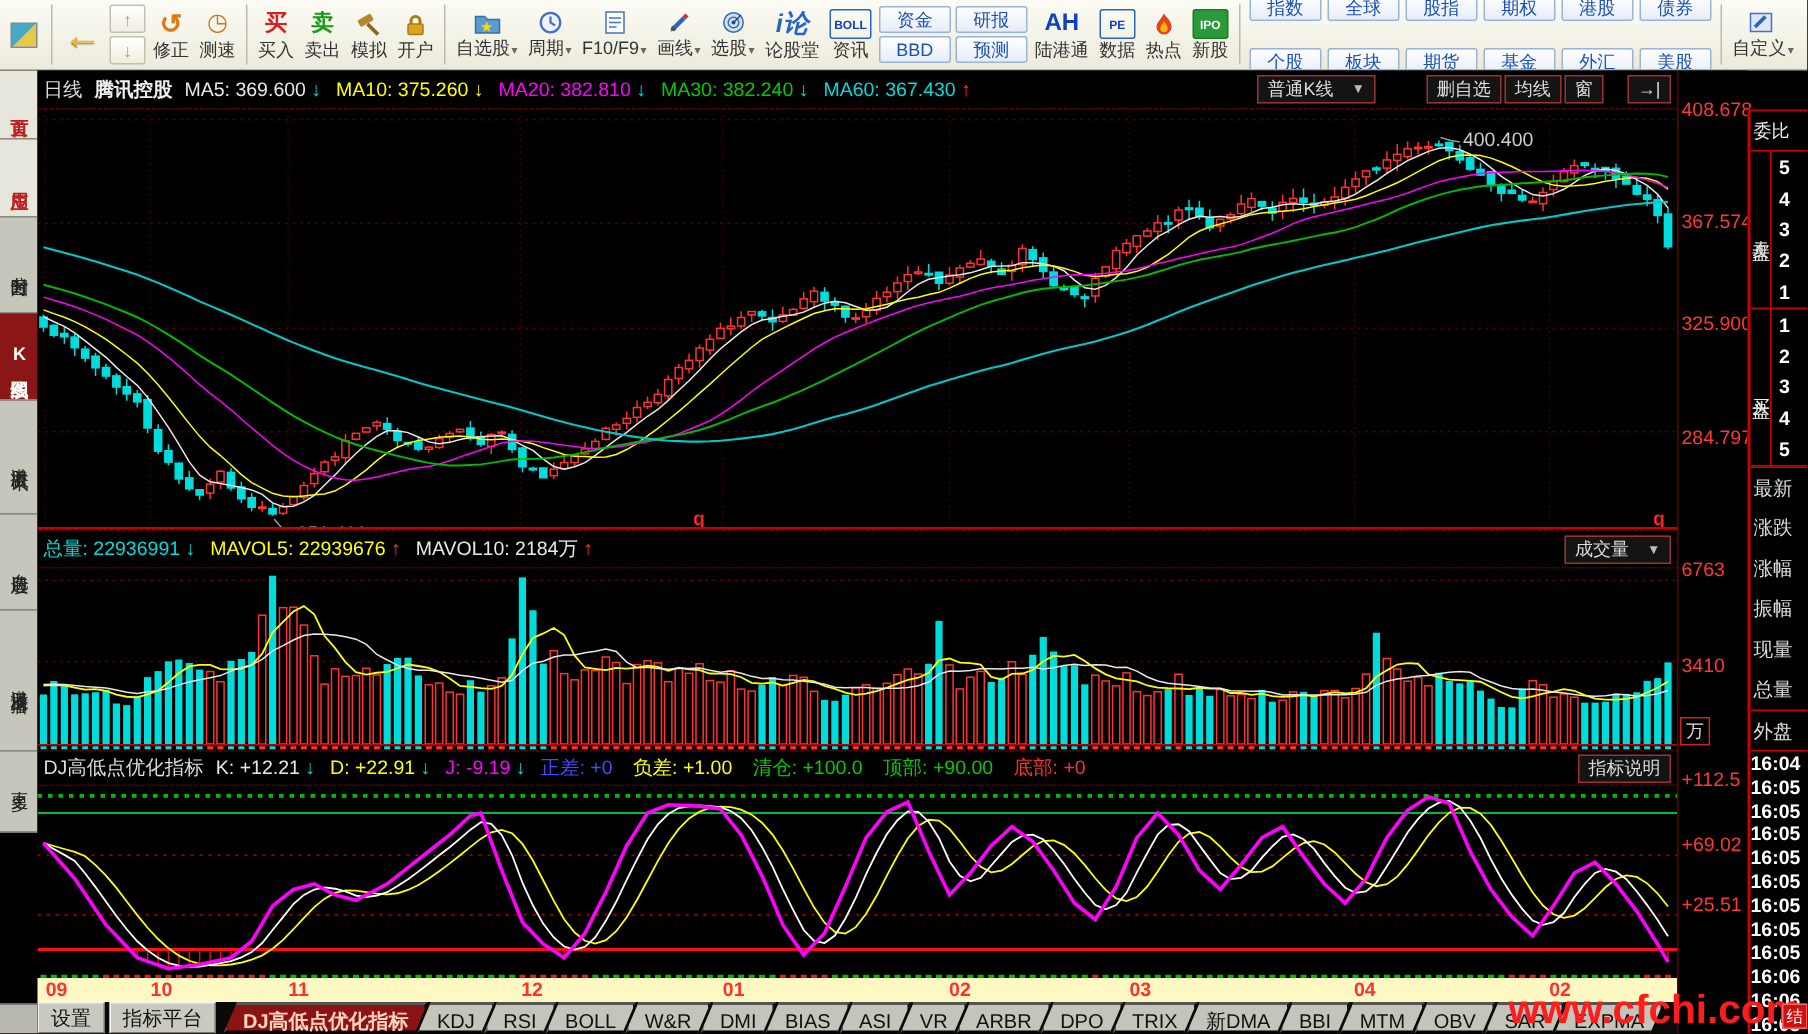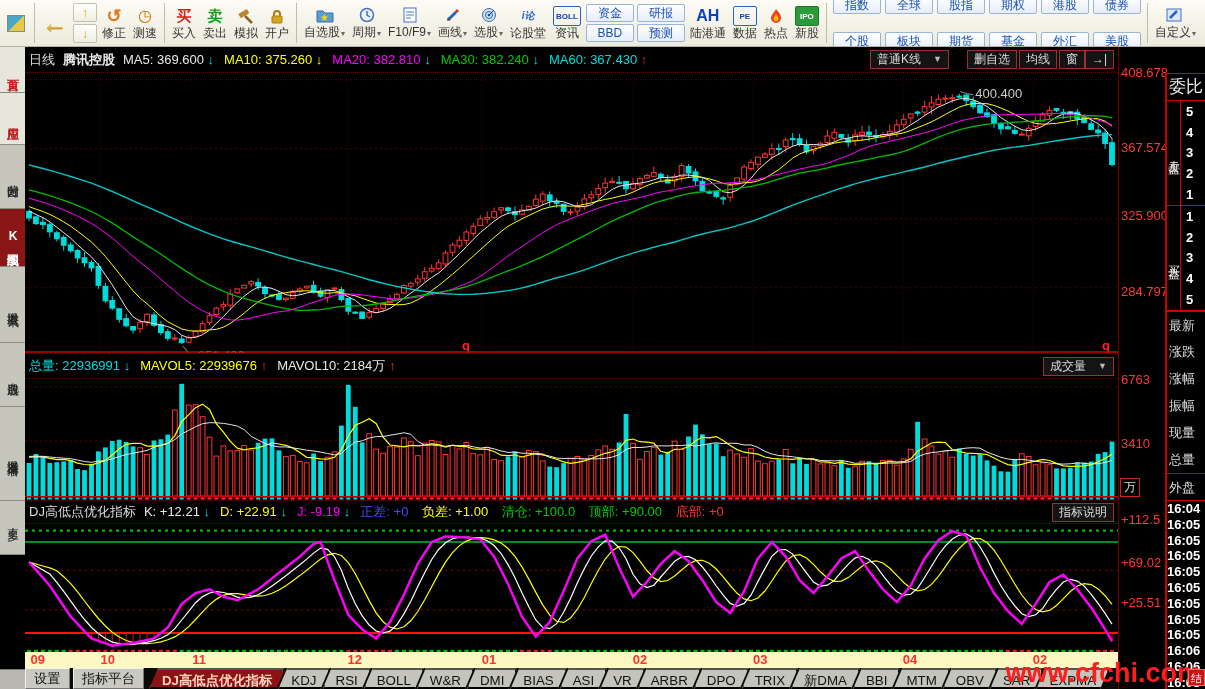--- a/index.html
+++ b/index.html
@@ -15,21 +15,21 @@
 .tbtn{display:flex;flex-direction:column;align-items:center;justify-content:center;
   height:44px;padding:0 3px;font-size:12px;color:#333;background:none;border:0;cursor:pointer;white-space:nowrap}
 .tico{height:20px;min-width:18px;display:flex;align-items:center;justify-content:center;font-size:16px;line-height:20px}
 .tlabel{font-size:12px;line-height:14px;color:#333}
 .ddm{font-size:8px;color:#666;margin-left:1px}
 .g-back{color:#eab73c;font-size:26px;font-weight:bold;text-shadow:0 1px 1px #a87b10}
 .g-orange{color:#e07818;font-size:18px;font-weight:bold}
 .g-clockface{color:#c87818;font-size:16px}
 .g-red{color:#d82020;font-weight:bold;font-size:15px}
 .g-green{color:#1a9a1a;font-weight:bold;font-size:15px}
-.g-blue{color:#2a62c8;font-weight:bold;font-size:10px;font-style:italic}
+.g-blue{color:#2a62c8;font-weight:bold;font-size:17px;font-style:italic}
 .g-ah{color:#1040c0;font-weight:bold;font-size:16px;font-style:normal}
 .boxed{border:1px solid #2a62c8;color:#1040c0;font-size:8px;font-weight:bold;
   padding:1px 2px;border-radius:2px;line-height:9px;min-width:24px;text-align:center}
 .g-ipobox{background:#2a9a3a;border-color:#1a7a2a;color:#fff}
 .i-tiles{width:17px;height:17px;margin:0 2px;
   background:linear-gradient(135deg,#48a8c8 0 49%,#e8c84a 51% 100%);border:1px solid #888;flex:0 0 17px}
 .udwrap{display:flex;flex-direction:column;gap:2px;margin:0 1px}
 .udbtn{width:24px;height:19px;border:1px solid #c2c1b1;background:linear-gradient(#fff,#efeee0);
   color:#e0a020;font-weight:bold;font-size:12px;line-height:16px;text-align:center;border-radius:2px;cursor:pointer}
 .tstack{display:flex;flex-direction:column;gap:2px;margin:0 1px}
@@ -48,41 +48,41 @@
 
 
 .hdr{position:absolute;left:25px;width:1093px;background:#000;display:flex;align-items:center;
   gap:8px;font-size:13px;color:#ddd;border-bottom:1px dotted #7a0000;padding:0 4px;z-index:5;white-space:nowrap}
 #chart-header{top:47px;height:26px}
 #vol-header{top:353px;height:26px;border-top:1px dotted #7a0000}
 #ind-header{top:500px;height:24px;border-top:1px dotted #7a0000}
 .h-period{color:#ddd}
 .h-symbol{color:#eee;font-weight:bold}
 .hitem b{font-weight:normal}
-.h-right{margin-left:auto;display:flex;align-items:center;gap:0}
+.h-right{margin-left:auto;display:flex;align-items:center;gap:16px}
 .sel{border:1px solid #993333;background:#141414;color:#ddd;padding:0 6px;height:19px;
   line-height:17px;display:flex;align-items:center;gap:12px;font-size:12px;cursor:pointer}
 .sel .dd{font-size:9px;color:#bbb}
 .hbtn{border:1px solid #993333;background:#141414;color:#ddd;height:19px;line-height:17px;
   padding:0 6px;font-size:12px;cursor:pointer}
 svg.pane{position:absolute;left:25px;background:#000;display:block}
 #candle-pane{top:73px}
 #vol-pane{top:379px}
 #ind-pane{top:524px}
 
 
 #axis-col{position:absolute;left:1118px;top:47px;width:47px;height:642px;background:#000;border-left:1px solid #6b0000}
 #axis-col span{position:absolute;left:2px;color:#ff3636;font-size:13px;white-space:nowrap}
 #axis-col .unitbox{border:1px solid #cc2222;color:#ddd;font-size:12px;padding:0 3px;left:1px}
 
 
 #right-panel{position:absolute;left:1165px;top:73px;width:40px;height:616px;background:#000;
   border-left:2px solid #cc0000;border-top:1px solid #cc0000;overflow:hidden}
 .rp-sec{border-bottom:1px solid #cc0000}
-#rp-weibi{height:27px;line-height:26px;color:#eee;font-size:17px;padding-left:2px}
+#rp-weibi{height:27px;line-height:26px;color:#eee;font-size:12px;padding-left:2px}
 .rp-book{display:flex;height:105px}
 .rp-vlabel{writing-mode:vertical-rl;text-orientation:upright;width:14px;color:#eee;font-size:12px;
   letter-spacing:2px;border-right:1px solid #cc0000;display:flex;align-items:center;justify-content:center}
 .rp-nums{flex:1;display:flex;flex-direction:column;justify-content:space-around;padding-left:5px;
   color:#fff;font-weight:bold;font-size:13px}
 .rp-info div{height:27px;line-height:27px;color:#ddd;font-size:13px;padding-left:2px;overflow:hidden}
 .rp-info div.rline{border-top:1px solid #cc0000}
 .rp-times div{height:15.8px;line-height:15.8px;color:#fff;font-weight:bold;font-size:13px;overflow:hidden}
 
 

